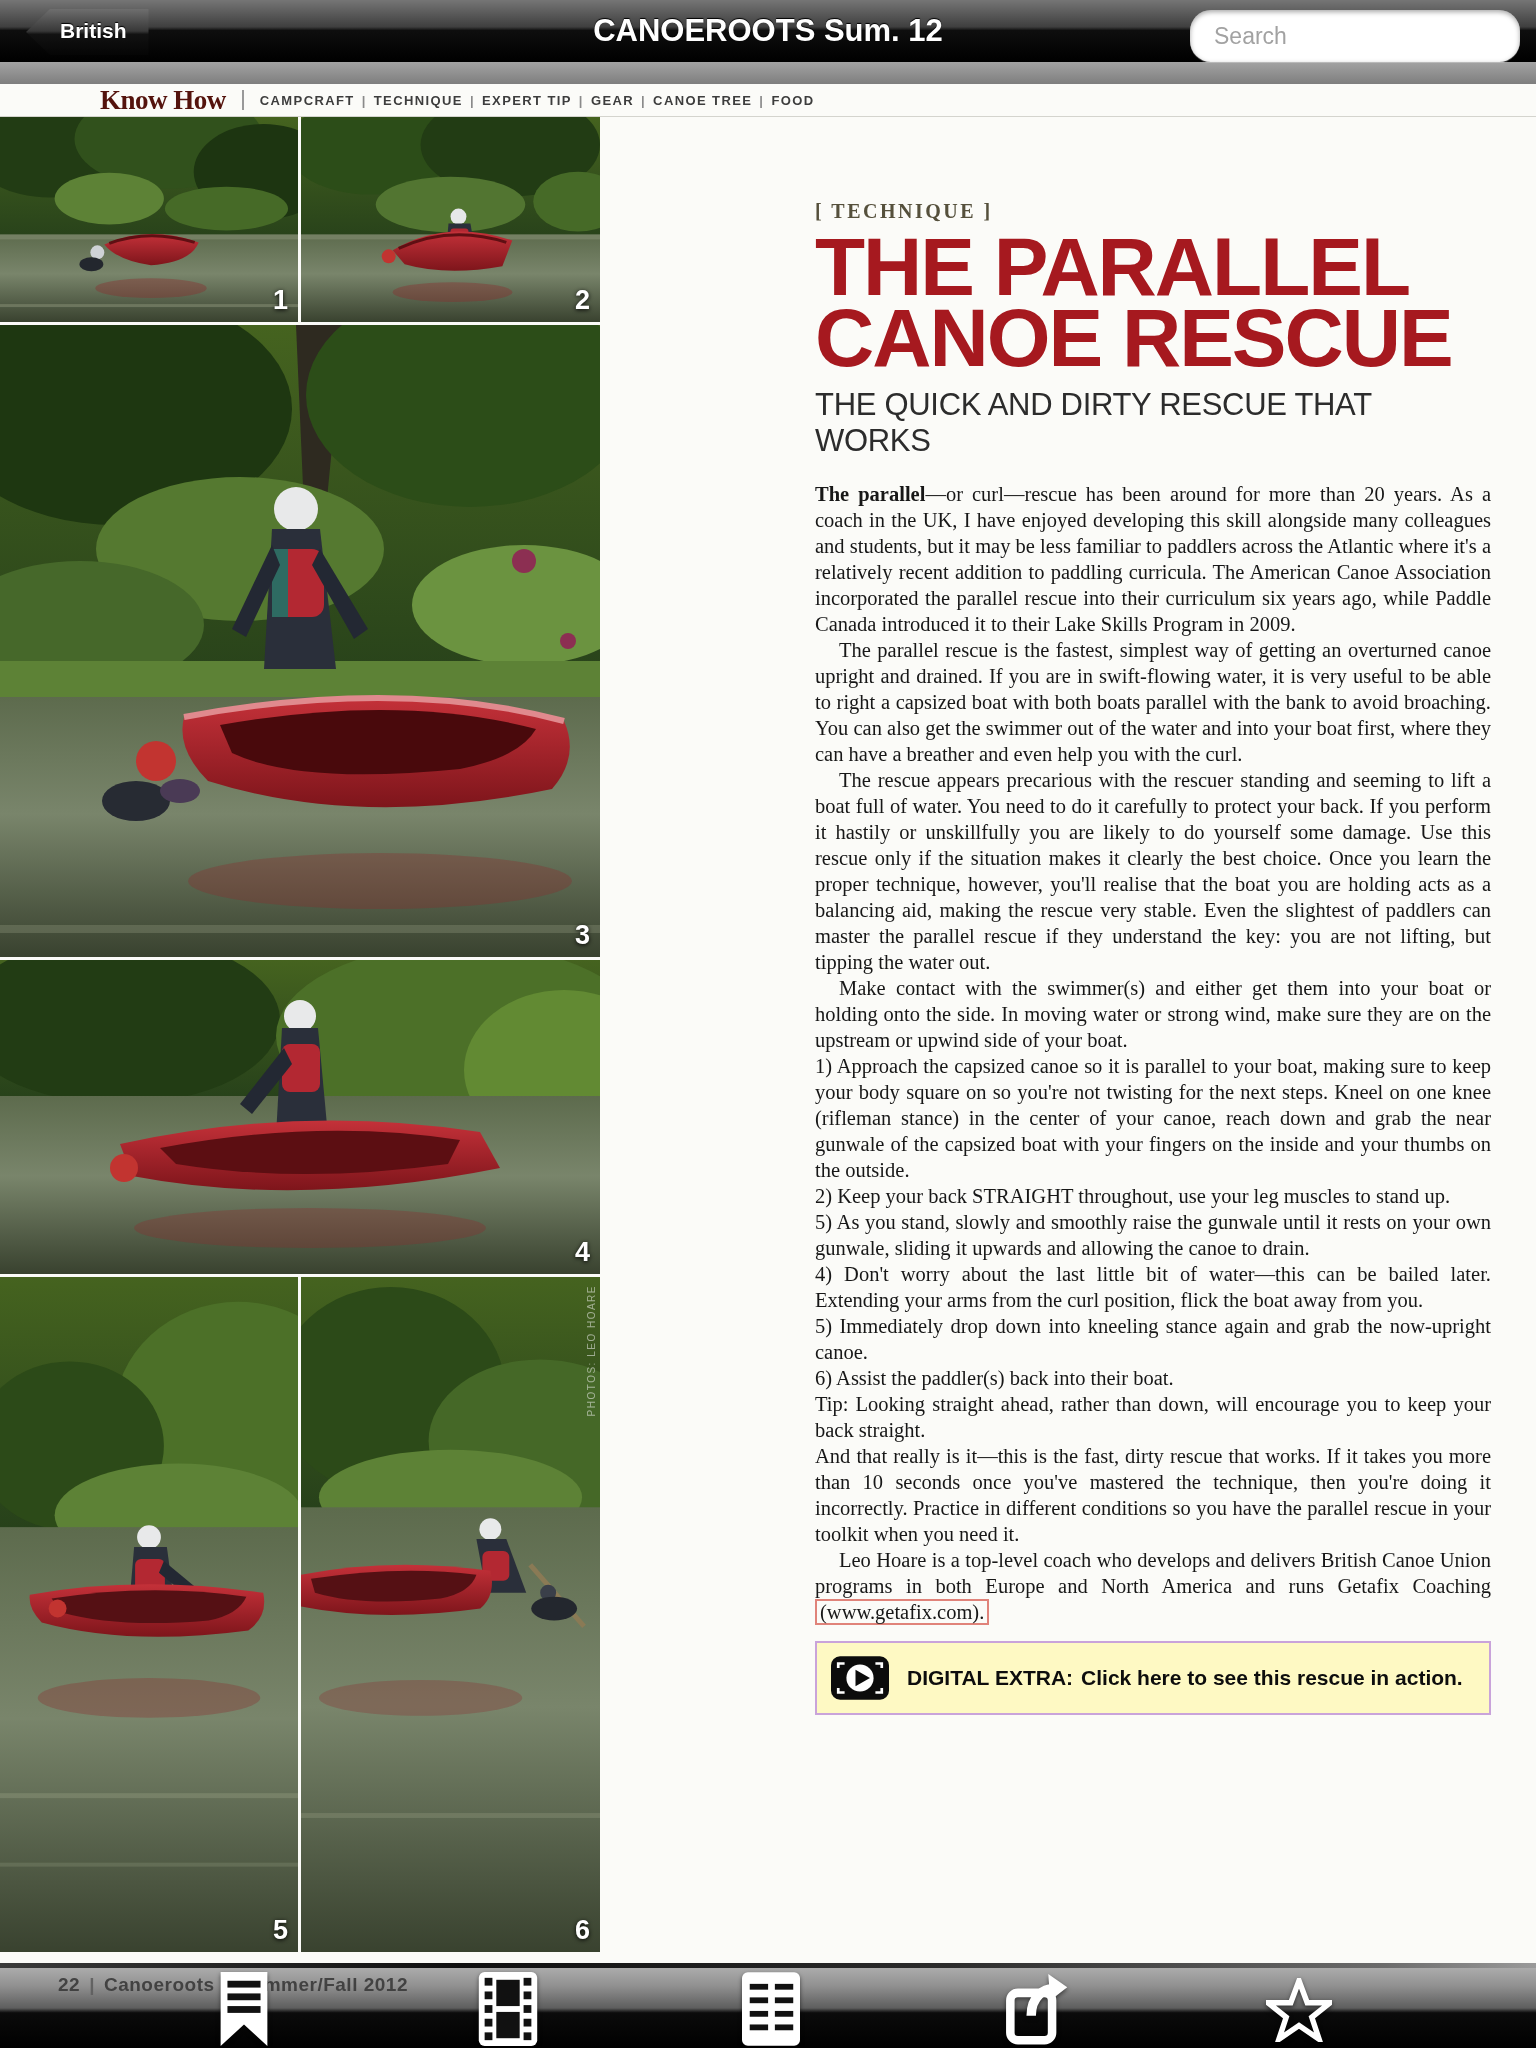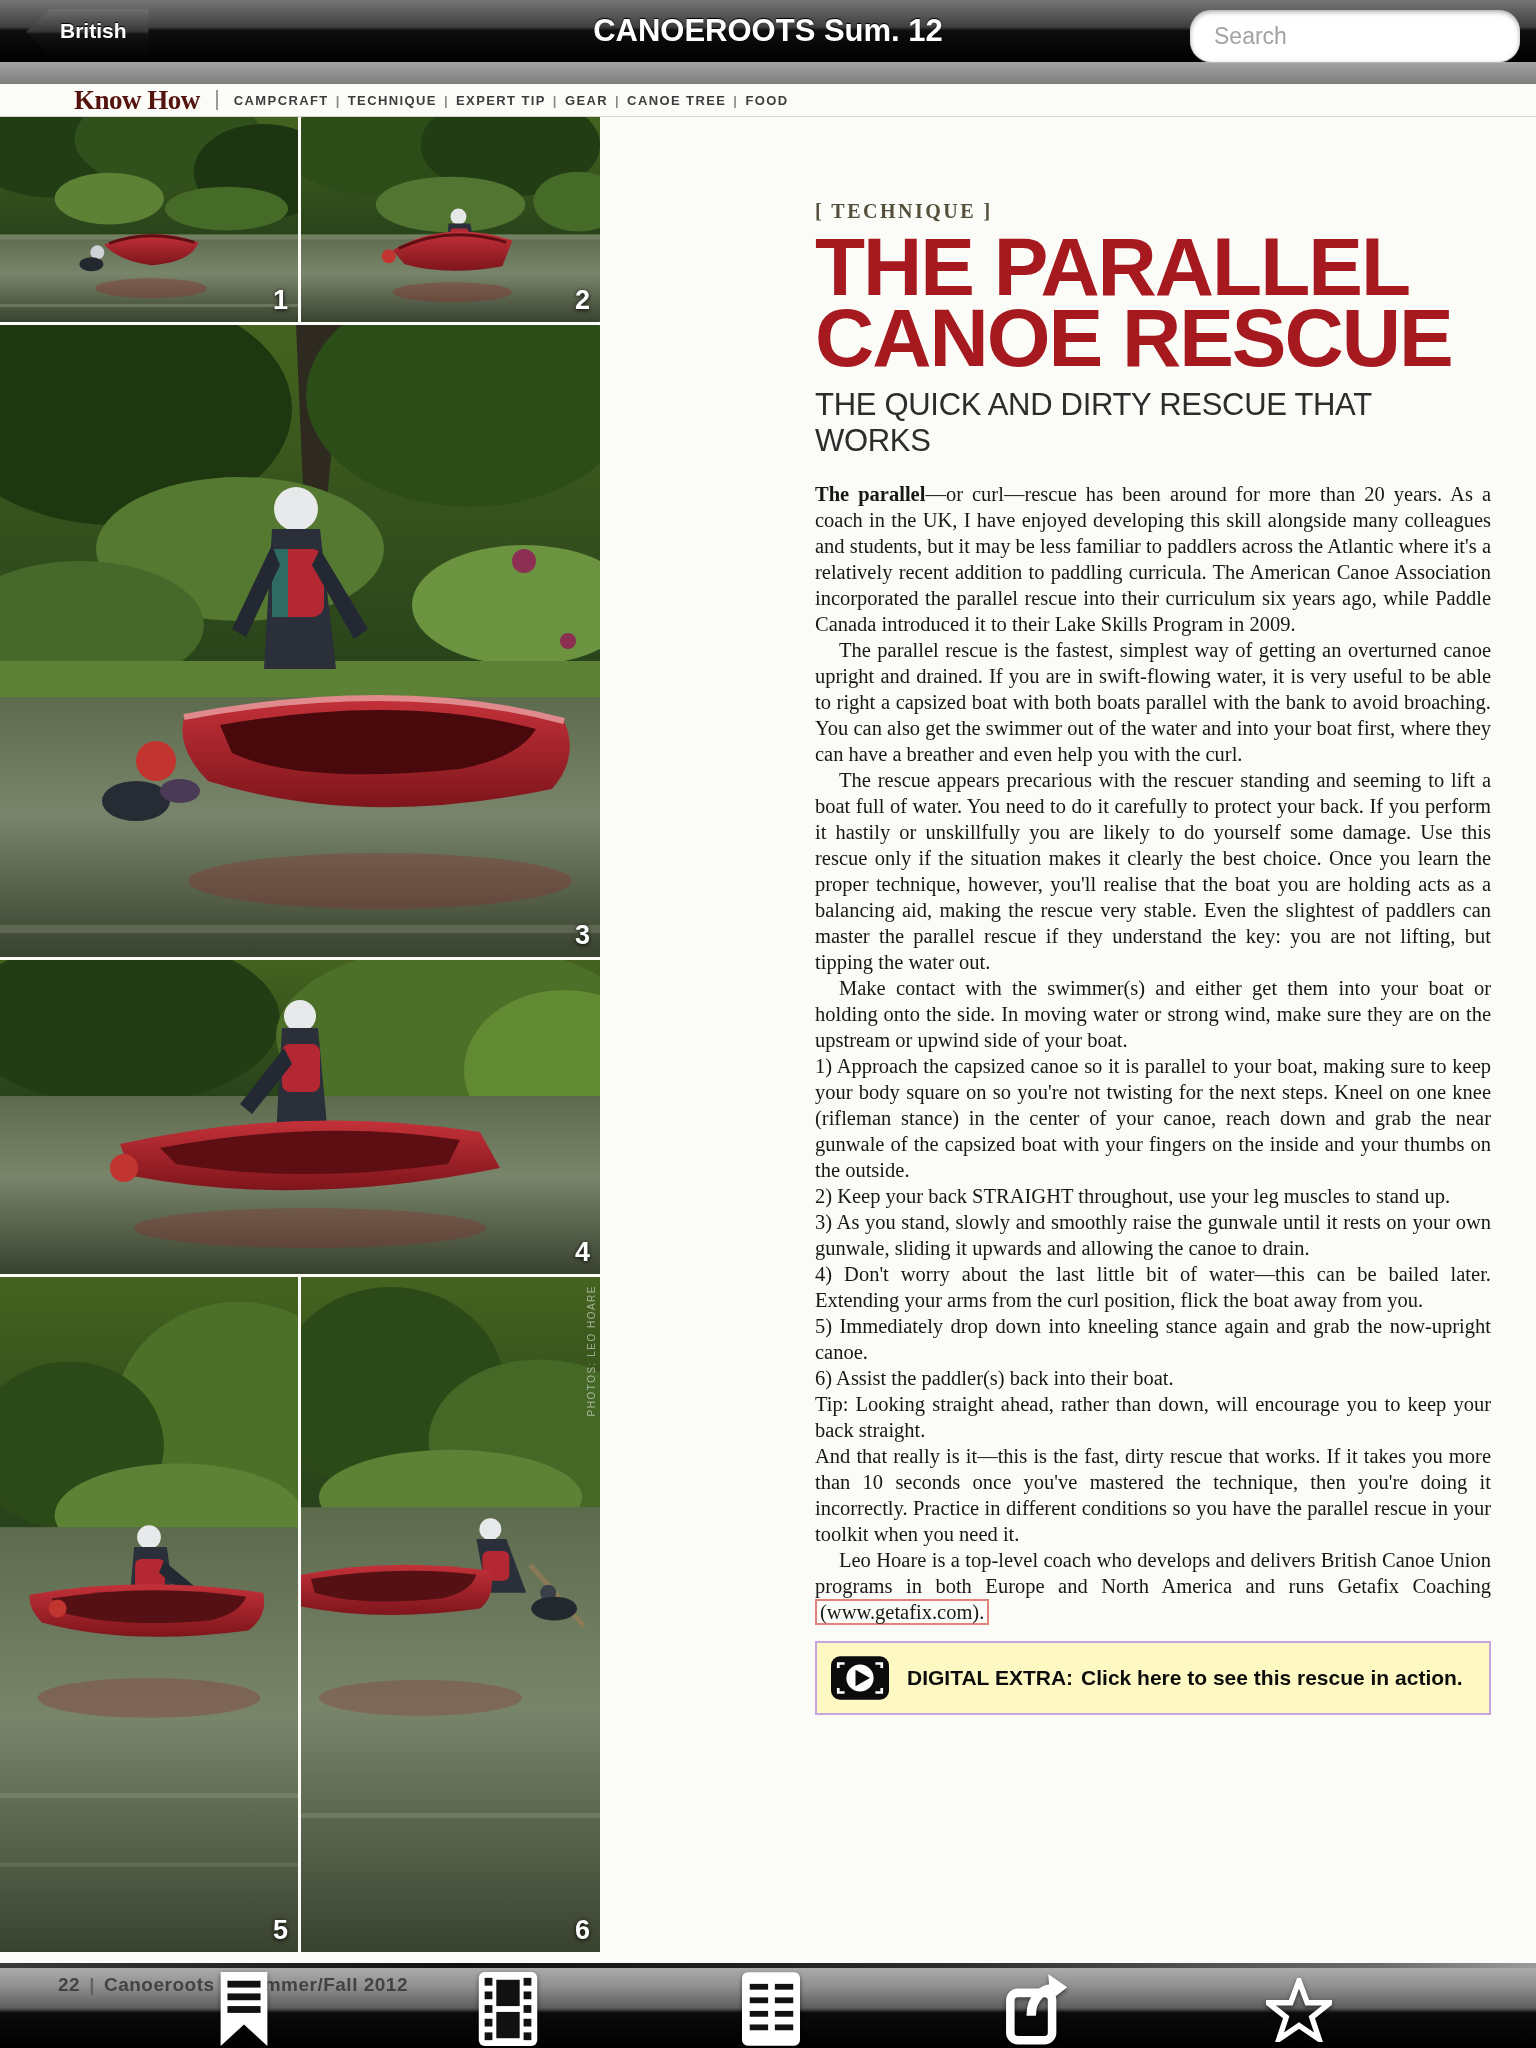--- a/index.html
+++ b/index.html
@@ -26,21 +26,21 @@
 
   .substrip { position:absolute; top:62px; left:0; width:100%; height:22px;
     background:linear-gradient(180deg,#a3a3a3,#7e7e7e); z-index:5; }
 
   
   .page { position:absolute; top:84px; left:0; width:1536px; height:1884px; background:#fbfbf8; overflow:hidden; }
   .page-edge { position:absolute; bottom:0; left:0; width:100%; height:5px;
     background:linear-gradient(90deg,#3a3a3a,#101010 30%,#2c2c2c 62%,#6b6b6b 90%,#9a9a9a); }
 
   .knowhow { position:absolute; top:0; left:0; right:0; height:33px; display:flex; align-items:center;
-    padding-left:74px; border-bottom:1px solid #d4d4ce; background:#fbfbf8; }
+    padding-left:100px; border-bottom:1px solid #d4d4ce; background:#fbfbf8; }
   .kh-title { font-family:"Liberation Serif", serif; font-weight:bold; font-size:27px; color:#54130d;
     margin-right:16px; letter-spacing:-0.5px; }
   .kh-div { width:2px; height:20px; background:#999; margin-right:16px; }
   .kh-cats { font-size:13px; font-weight:bold; letter-spacing:1.4px; color:#3d3d3d; }
   .kh-cats .pipe { color:#8a8a8a; padding:0 7px; }
 
   
   .photo-col { position:absolute; left:0; top:33px; width:600px; }
   .prow { display:flex; gap:3px; margin-bottom:3px; }
   .photo { position:relative; overflow:hidden; background:#33452a; }
@@ -278,21 +278,21 @@
       </div>
       <div class="subtitle">THE QUICK AND DIRTY RESCUE THAT WORKS</div>
 
       <div class="body">
         <p><b>The parallel</b><span>—or curl—rescue has been around for more than 20 years. As a coach in the UK, I have enjoyed developing this skill alongside many colleagues and students, but it may be less familiar to paddlers across the Atlantic where it's a relatively recent addition to paddling curricula. The American Canoe Association incorporated the parallel rescue into their curriculum six years ago, while Paddle Canada introduced it to their Lake Skills Program in 2009.</span></p>
         <p class="p-indent">The parallel rescue is the fastest, simplest way of getting an overturned canoe upright and drained. If you are in swift-flowing water, it is very useful to be able to right a capsized boat with both boats parallel with the bank to avoid broaching. You can also get the swimmer out of the water and into your boat first, where they can have a breather and even help you with the curl.</p>
         <p class="p-indent">The rescue appears precarious with the rescuer standing and seeming to lift a boat full of water. You need to do it carefully to protect your back. If you perform it hastily or unskillfully you are likely to do yourself some damage. Use this rescue only if the situation makes it clearly the best choice. Once you learn the proper technique, however, you'll realise that the boat you are holding acts as a balancing aid, making the rescue very stable. Even the slightest of paddlers can master the parallel rescue if they understand the key: you are not lifting, but tipping the water out.</p>
         <p class="p-indent">Make contact with the swimmer(s) and either get them into your boat or holding onto the side. In moving water or strong wind, make sure they are on the upstream or upwind side of your boat.</p>
         <p class="step">1) Approach the capsized canoe so it is parallel to your boat, making sure to keep your body square on so you're not twisting for the next steps. Kneel on one knee (rifleman stance) in the center of your canoe, reach down and grab the near gunwale of the capsized boat with your fingers on the inside and your thumbs on the outside.</p>
         <p class="step">2) Keep your back STRAIGHT throughout, use your leg muscles to stand up.</p>
-        <p class="step">3) As you stand, slowly and smoothly raise the gunwale until it rests on your own gunwale, sliding it upwards and allowing the canoe to drain.</p>
+        <p class="step">5) As you stand, slowly and smoothly raise the gunwale until it rests on your own gunwale, sliding it upwards and allowing the canoe to drain.</p>
         <p class="step">4) Don't worry about the last little bit of water—this can be bailed later. Extending your arms from the curl position, flick the boat away from you.</p>
         <p class="step">5) Immediately drop down into kneeling stance again and grab the now-upright canoe.</p>
         <p class="step">6) Assist the paddler(s) back into their boat.</p>
         <p class="step">Tip: Looking straight ahead, rather than down, will encourage you to keep your back straight.</p>
         <p class="step">And that really is it—this is the fast, dirty rescue that works. If it takes you more than 10 seconds once you've mastered the technique, then you're doing it incorrectly. Practice in different conditions so you have the parallel rescue in your toolkit when you need it.</p>
         <p class="bio"><span>Leo Hoare is a top-level coach who develops and delivers British Canoe Union programs in both Europe and North America and runs Getafix Coaching </span><span class="bio-link">(www.getafix.com).</span></p>
       </div>
 
       <div class="de-box">
         <svg width="58" height="44" viewBox="0 0 64 48">

